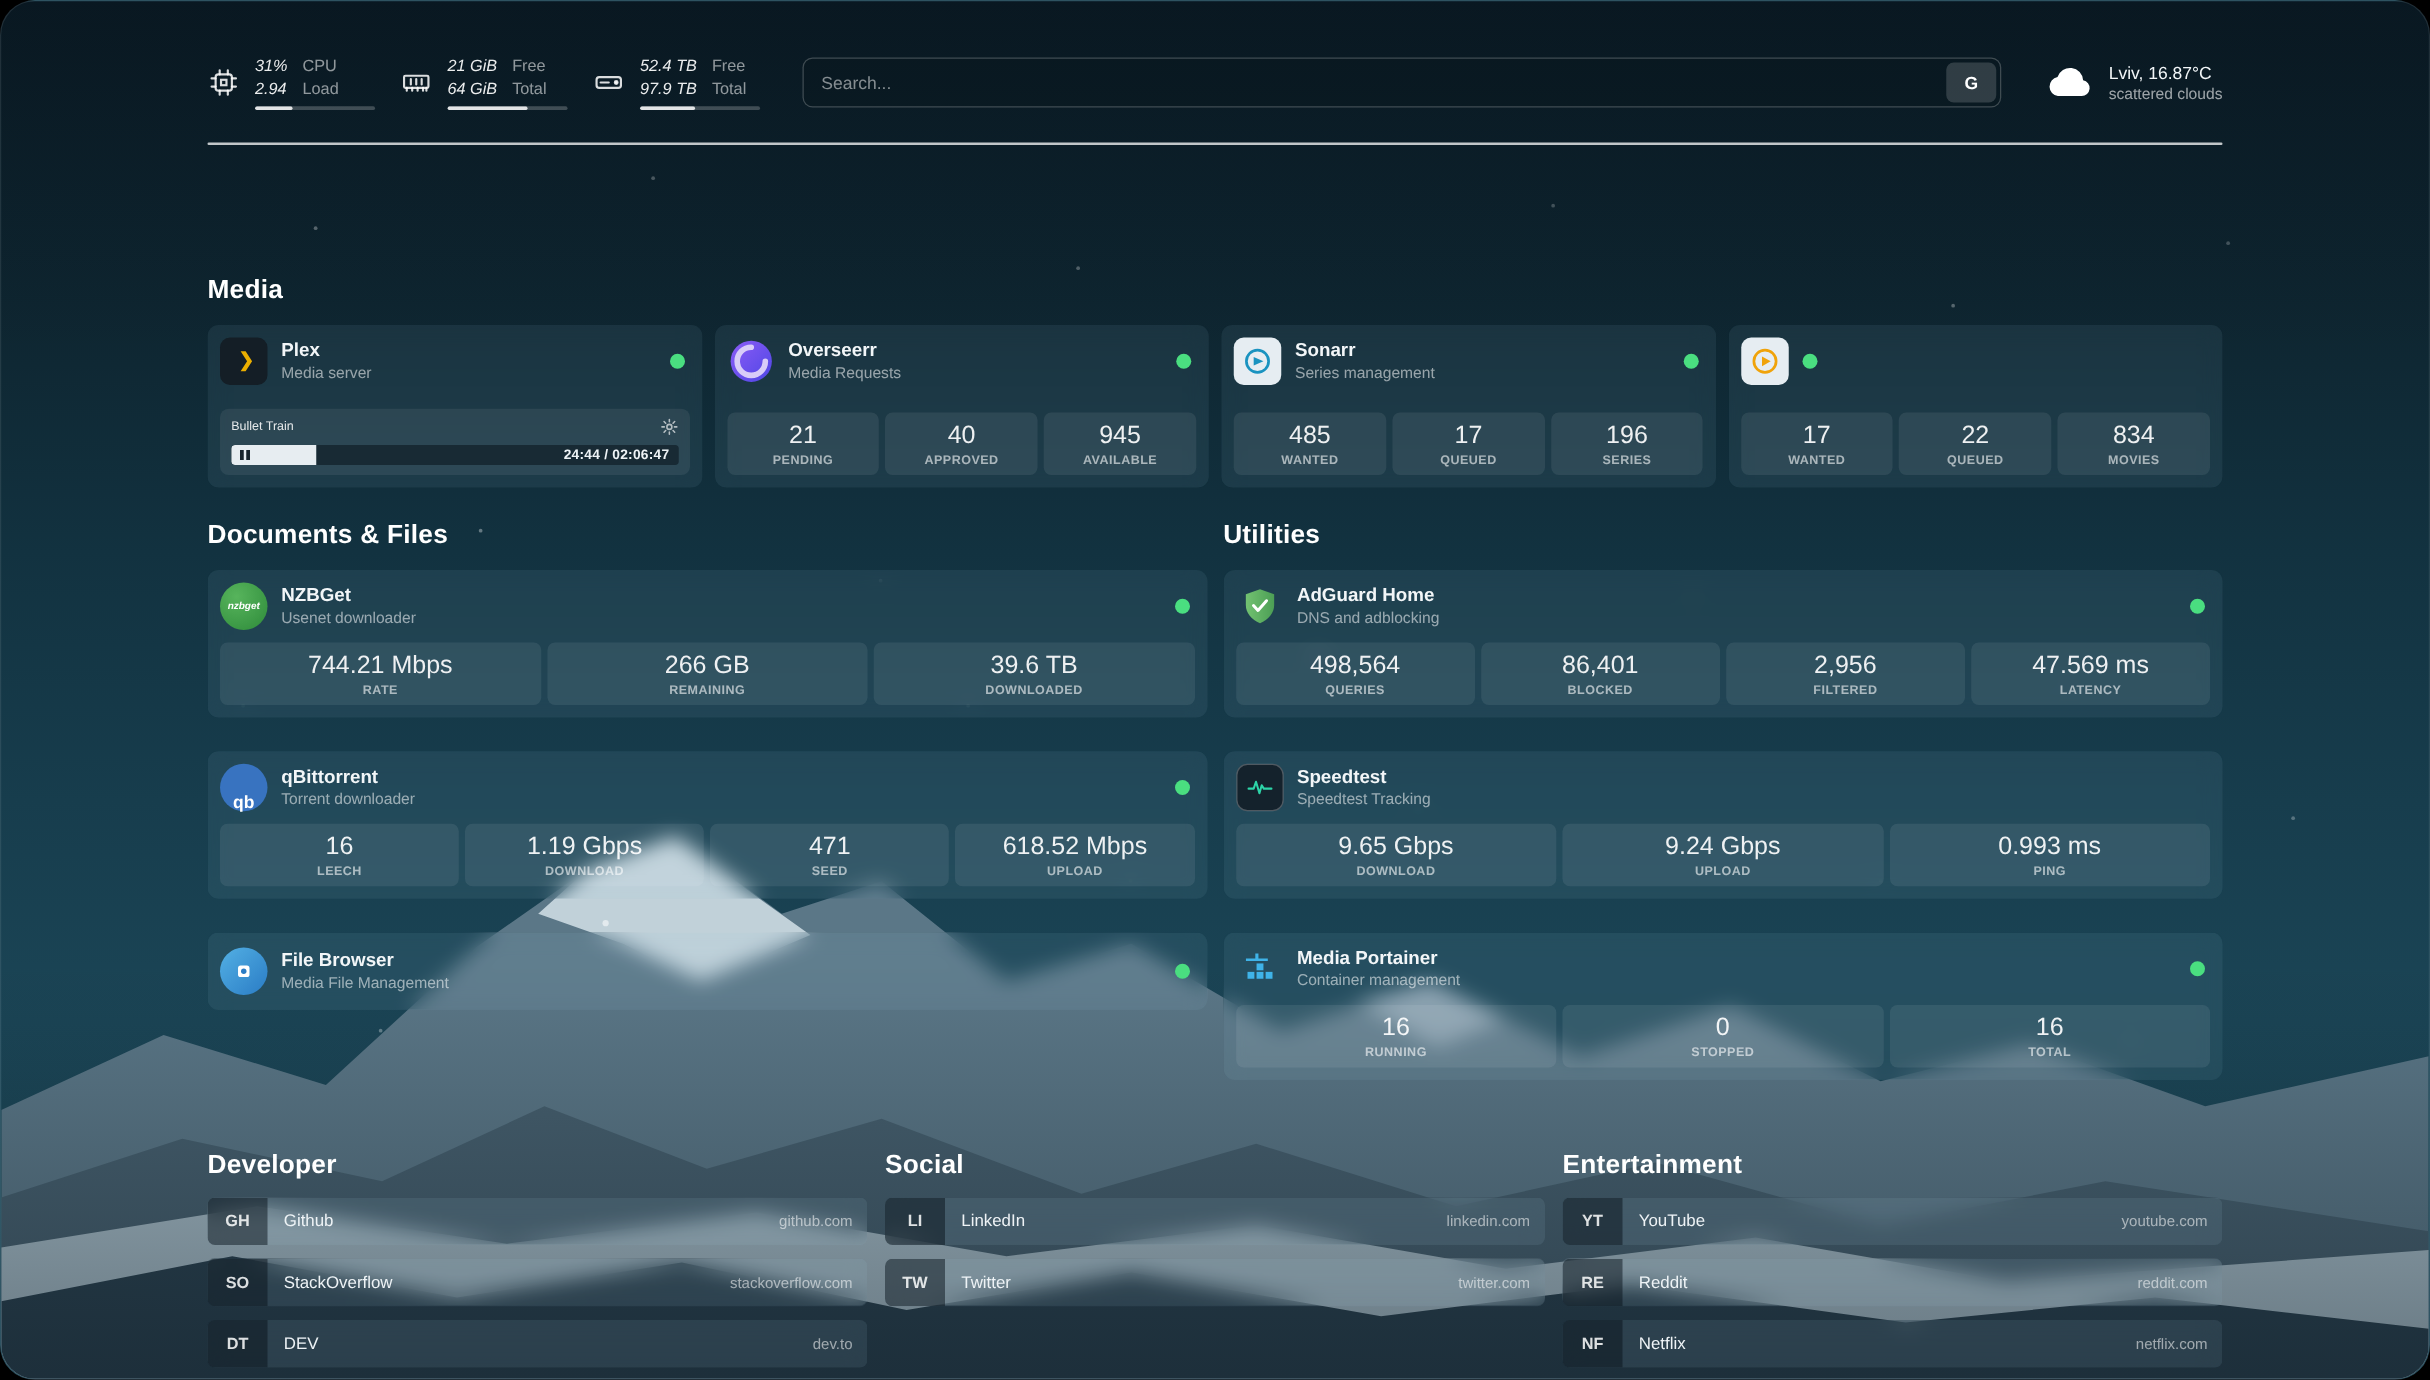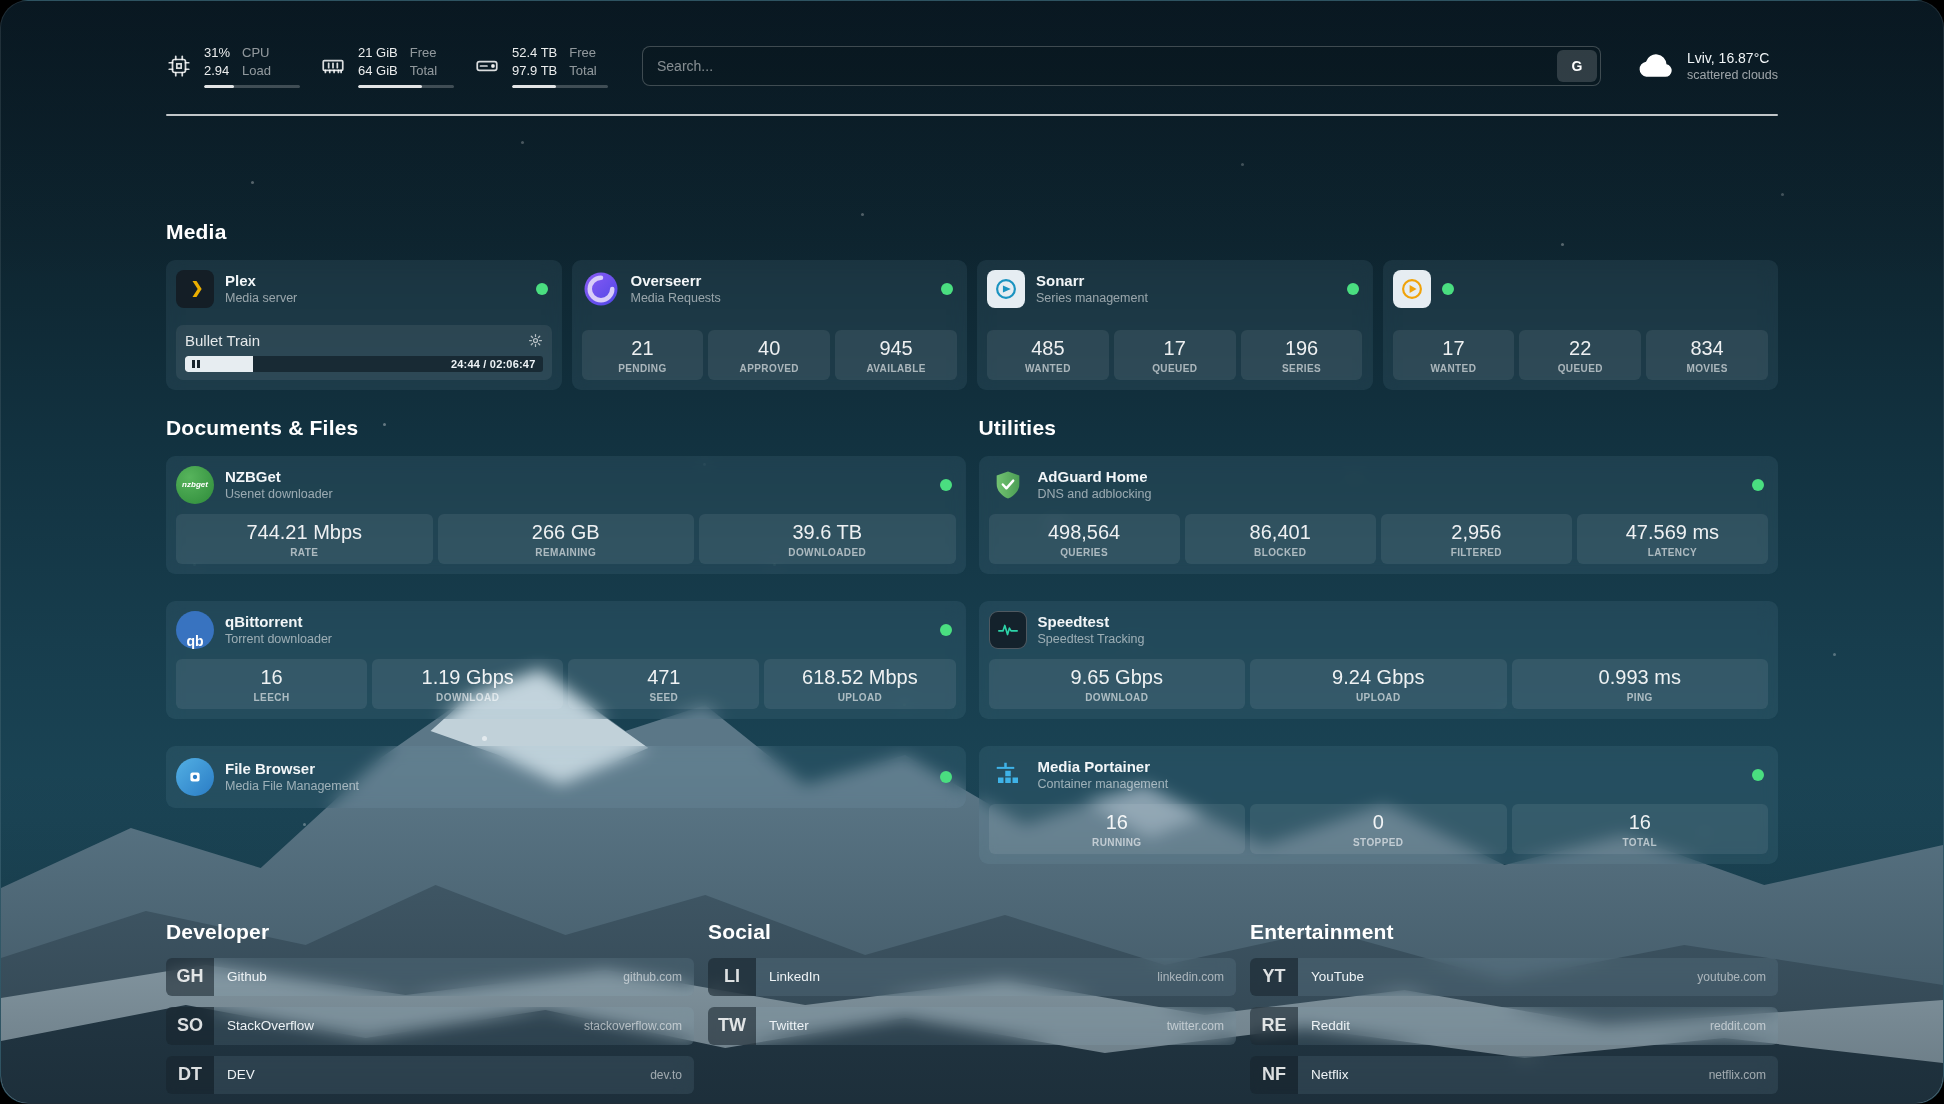--- a/index.html
+++ b/index.html
@@ -29,21 +29,21 @@
 
   
   .topbar { display:flex; align-items:center; }
   .resources { display:flex; gap:20px; }
   .res { display:flex; align-items:center; gap:12px; }
   .res-icon { width:26px; height:26px; color:rgba(255,255,255,.85); flex:none; }
   .res-icon svg { width:100%; height:100%; }
   .res-body { display:flex; flex-direction:column; gap:5px; min-width:96px; }
   .res-rows { display:flex; gap:12px; font-size:13px; line-height:1.25; }
   .res-col { display:flex; flex-direction:column; gap:2px; }
-  .res-col.values { color:rgba(255,255,255,.92); }
+  .res-col.values { color:rgba(255,255,255,.92);font-style:italic; }
   .res-col.labels { color:rgba(255,255,255,.55); }
   .res-bar { height:3px; width:100%; background:rgba(255,255,255,.22); border-radius:2px; overflow:hidden; }
   .res-fill { height:100%; background:rgba(255,255,255,.85); border-radius:2px; }
 
   .searchbar { flex:1; margin:0 34px; height:40px; display:flex; align-items:flex-end;
     background:rgba(10,22,30,.35); border:1px solid rgba(255,255,255,.22); border-radius:8px; padding:3px 3px 3px 0; }
   .searchbar input { flex:1; height:100%; background:transparent; border:none; outline:none; color:#fff;
     font-size:14px; padding:0 14px; font-family:inherit; }
   .searchbar input::placeholder { color:rgba(255,255,255,.5); }
   .sbtn { width:40px; height:32px; background:rgba(255,255,255,.16); border-radius:6px; display:flex;
@@ -76,38 +76,38 @@
   .dot { width:12px; height:12px; border-radius:50%; background:#4ade80; flex:none; margin-right:4px; }
 
   .stats { display:flex; gap:5px; margin-top:10px; }
   .stat { flex:1; background:rgba(255,255,255,.08); border-radius:6px; padding:7px 4px 6px; text-align:center; }
   .stat-value { font-size:20px; color:rgba(255,255,255,.92); white-space:nowrap; }
   .stat-label { font-size:10px; font-weight:700; letter-spacing:.4px; color:rgba(255,255,255,.6); margin-top:3px; }
 
   
   .player { background:rgba(255,255,255,.07); border-radius:7px; padding:7px 9px 8px; margin-top:10px; }
   .player-top { display:flex; align-items:center; justify-content:space-between; }
-  .track-title { font-size:15px; color:rgba(255,255,255,.88); }
+  .track-title { font-size:10px; color:rgba(255,255,255,.88); }
   .gear { width:15px; height:15px; color:rgba(255,255,255,.65); cursor:pointer; }
   .gear svg { width:100%; height:100%; }
   .player-bar { margin-top:7px; height:16px; background:rgba(8,18,26,.55); border-radius:3px; position:relative;
     display:flex; align-items:center; overflow:hidden; }
   .pfill { position:absolute; left:0; top:0; bottom:0; background:#e7edf1; border-radius:3px 0 0 3px; }
   .pause { position:relative; z-index:1; display:flex; gap:2.5px; margin-left:7px; cursor:pointer; }
   .pause span { width:2.5px; height:8px; background:#18242c; }
   .ptime { margin-left:auto; position:relative; z-index:1; font-size:11px; font-weight:700; color:#eef3f6;
     padding-right:7px; letter-spacing:.2px; }
 
   
   .bookmarks { display:grid; grid-template-columns:repeat(3,1fr); gap:14px; margin-top:56px; }
   .bm-list { display:flex; flex-direction:column; gap:11px; margin-top:14px; }
   .bm-row { display:flex; align-items:center; height:38px; background:rgba(160,200,220,.11); border-radius:6px;
     overflow:hidden; text-decoration:none; backdrop-filter:blur(8px); -webkit-backdrop-filter:blur(8px); cursor:pointer; }
   .bm-abbr { width:48px; align-self:stretch; background:rgba(8,18,26,.5); color:rgba(255,255,255,.85);
-    font-size:18px; font-weight:600; display:flex; align-items:center; justify-content:center; flex:none; }
+    font-size:13px; font-weight:600; display:flex; align-items:center; justify-content:center; flex:none; }
   .bm-name { flex:1; font-size:13.5px; color:#eef3f6; padding-left:13px; }
   .bm-url { font-size:12px; color:rgba(255,255,255,.55); padding-right:12px; }
 
   
   .i-plex { background:#141e26; border-radius:8px; } .i-plex svg { width:20px; height:20px; }
   .i-overseerr svg { width:36px; height:36px; }
   .i-sonarr, .i-radarr { background:#e6edf2; border-radius:8px; }
   .i-sonarr svg, .i-radarr svg { width:26px; height:26px; }
   .i-nzbget { background:radial-gradient(circle at 35% 30%, #57b45c, #2e8b3a); border-radius:50%;
     color:#fff; font-size:8px; font-weight:700; font-style:italic; }

